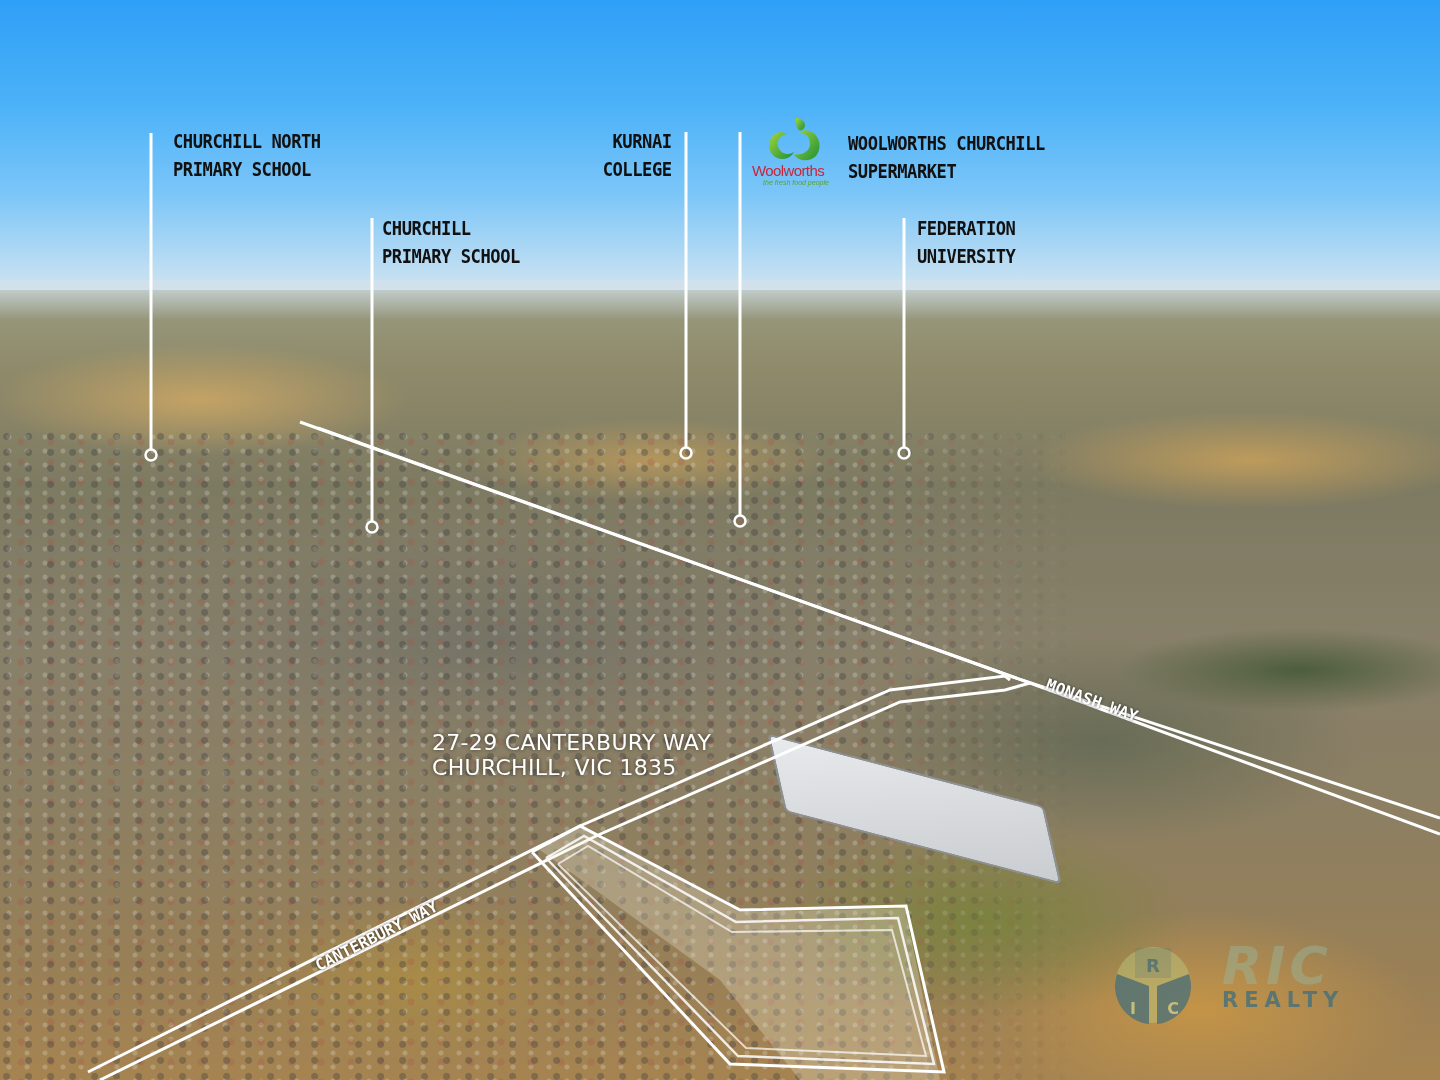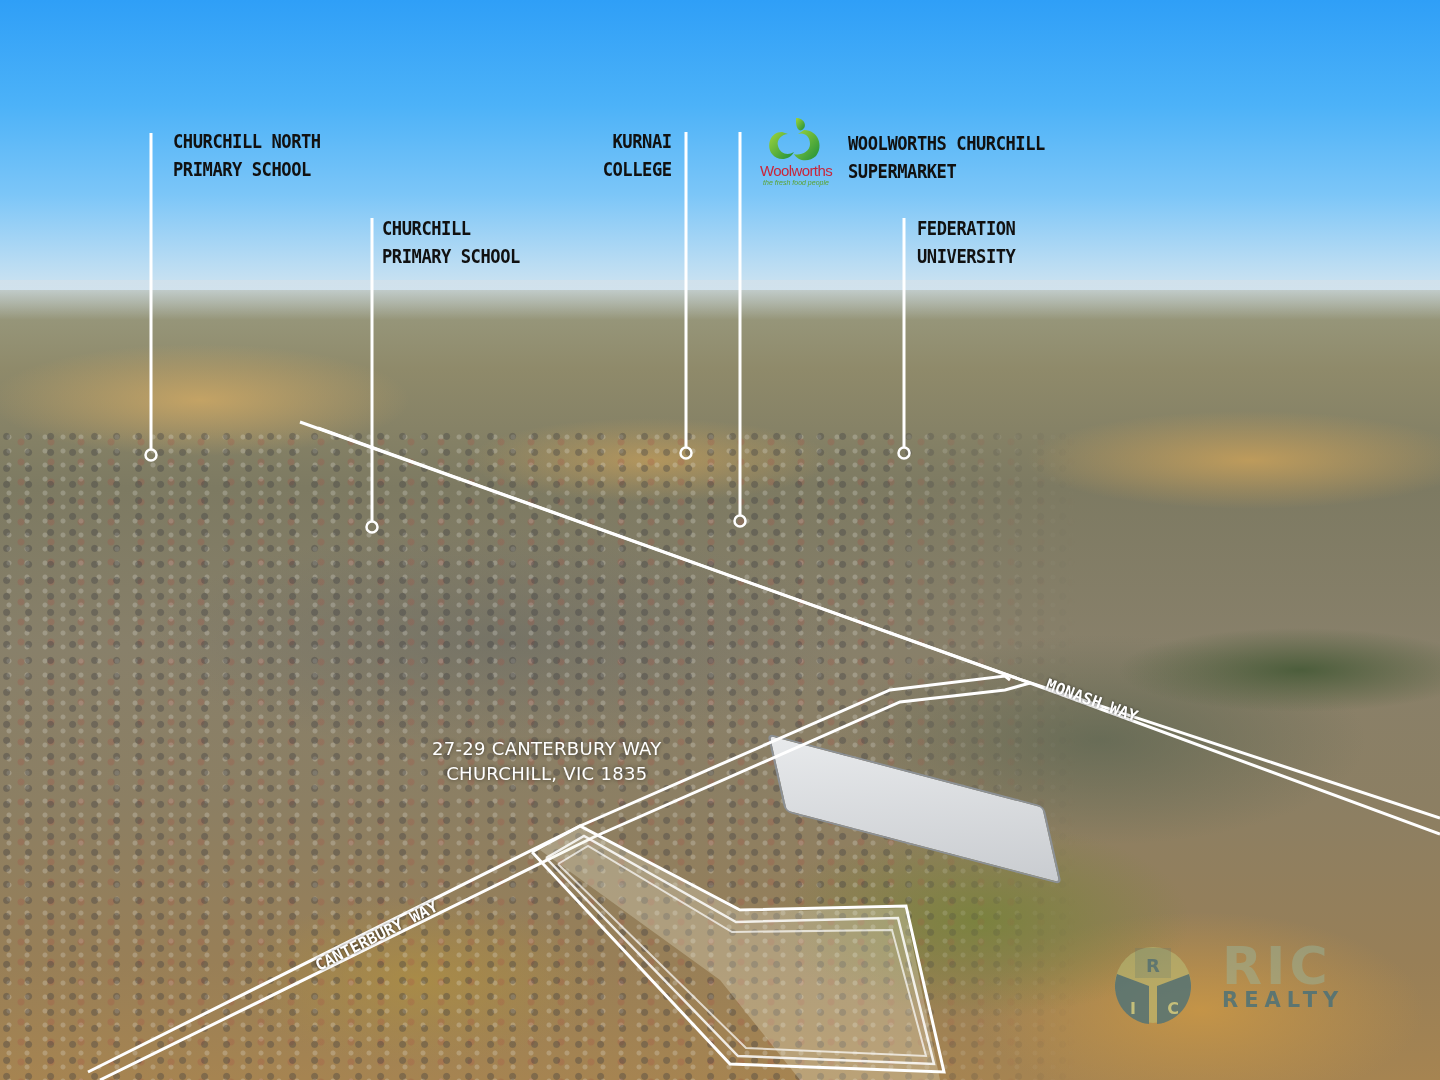--- a/index.html
+++ b/index.html
@@ -28,29 +28,29 @@
       radial-gradient(circle at 50% 50%, rgba(230,230,225,0.25) 2px, transparent 3px);
     background-size: 22px 16px, 30px 20px, 18px 14px;
     -webkit-mask-image: linear-gradient(to right, black 0%, black 60%, transparent 75%);
     mask-image: linear-gradient(to right, black 0%, black 60%, transparent 75%); }
   .pond { position: absolute; left: 790px; top: 768px; width: 245px; height: 78px;
     background: linear-gradient(160deg,#e8eaec,#c9ccd0); transform: skew(28deg) rotate(17deg); border: 2px solid #8c9196; border-radius: 6px; }
   svg.overlay { position: absolute; left: 0; top: 0; }
   .label { position: absolute; color: #111; font-family: "DejaVu Sans Mono", monospace; font-weight: bold; font-size: 19px; line-height: 28px; letter-spacing: -0.5px; transform: scaleX(0.9); transform-origin: left top; text-transform: uppercase; }
   .label.right { text-align: right; transform-origin: right top; }
   .label span { display: block; }
-  .address { position: absolute; left: 432px; top: 730px; color: #fff; font-family: "DejaVu Sans", sans-serif; font-size: 18px; line-height: 25px; text-align: center; letter-spacing: 0.3px; text-shadow: 0 0 4px rgba(0,0,0,0.6); margin-top: 6px; }
+  .address { position: absolute; left: 432px; top: 730px; color: #fff; font-family: "DejaVu Sans", sans-serif; font-size: 22px; line-height: 25px; letter-spacing: 0.3px; text-shadow: 0 0 4px rgba(0,0,0,0.6); }
   .address span { display: block; }
   .road-label { position: absolute; color: #fff; font-family: "DejaVu Sans Mono", monospace; font-weight: bold; font-size: 16px; letter-spacing: 0px; text-shadow: 0 0 3px rgba(0,0,0,0.7); white-space: nowrap; transform-origin: left top; }
   .ww-logo { position: absolute; left: 752px; top: 112px; width: 88px; height: 80px; }
-  .ww-word { position: absolute; left: 752px; top: 162px; width: 88px; text-align: center; color: #c9263a; font-family: "Liberation Sans", sans-serif; font-size: 15px; letter-spacing: -0.6px; }
+  .ww-word { position: absolute; left: 752px; top: 162px; width: 88px; text-align: left; color: #c9263a; font-family: "Liberation Sans", sans-serif; font-size: 15px; letter-spacing: -0.6px; }
   .ww-tag { position: absolute; left: 752px; top: 179px; width: 88px; text-align: center; color: #5aa22e; font-family: "Liberation Sans", sans-serif; font-style: italic; font-size: 7px; }
   .ric-logo { position: absolute; left: 1105px; top: 940px; opacity: 0.75; }
   .ric-realty { position: absolute; left: 1222px; top: 988px; color: #47707a; font-family: "DejaVu Sans", sans-serif; font-weight: bold; font-size: 21px; letter-spacing: 6px; opacity: 0.8; }
-  .ric-big { position: absolute; left: 1222px; top: 936px; color: #98b8a0; font-family: "DejaVu Sans", sans-serif; font-weight: bold; font-size: 52px; letter-spacing: 4px; opacity: 0.45; }
+  .ric-big { position: absolute; left: 1222px; top: 936px; color: #98b8a0; font-family: "DejaVu Sans", sans-serif; font-weight: bold; font-size: 52px; letter-spacing: 4px; opacity: 0.45; font-style: italic; }
 </style>
 </head>
 <body>
 
 <div class="scene">
   <div class="sky"></div>
   <div class="land"></div>
   <div class="haze"></div>
   <div class="houses"></div>
   <div class="pond"></div>

